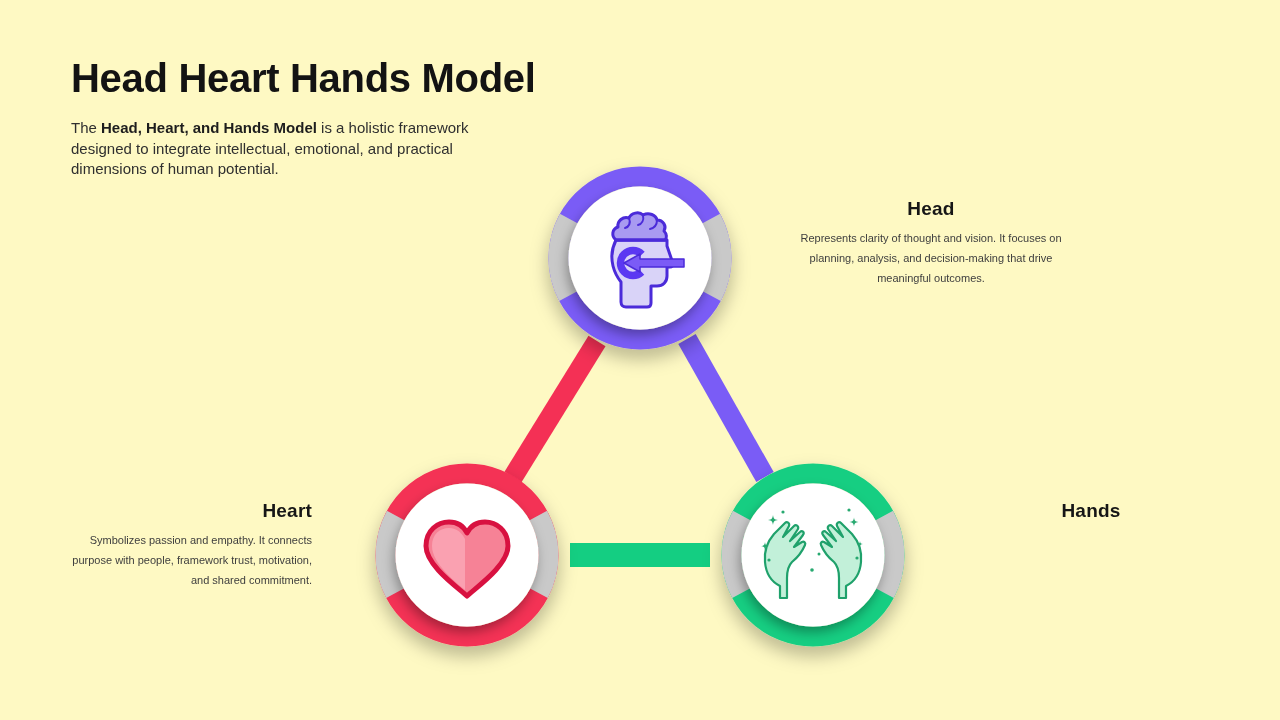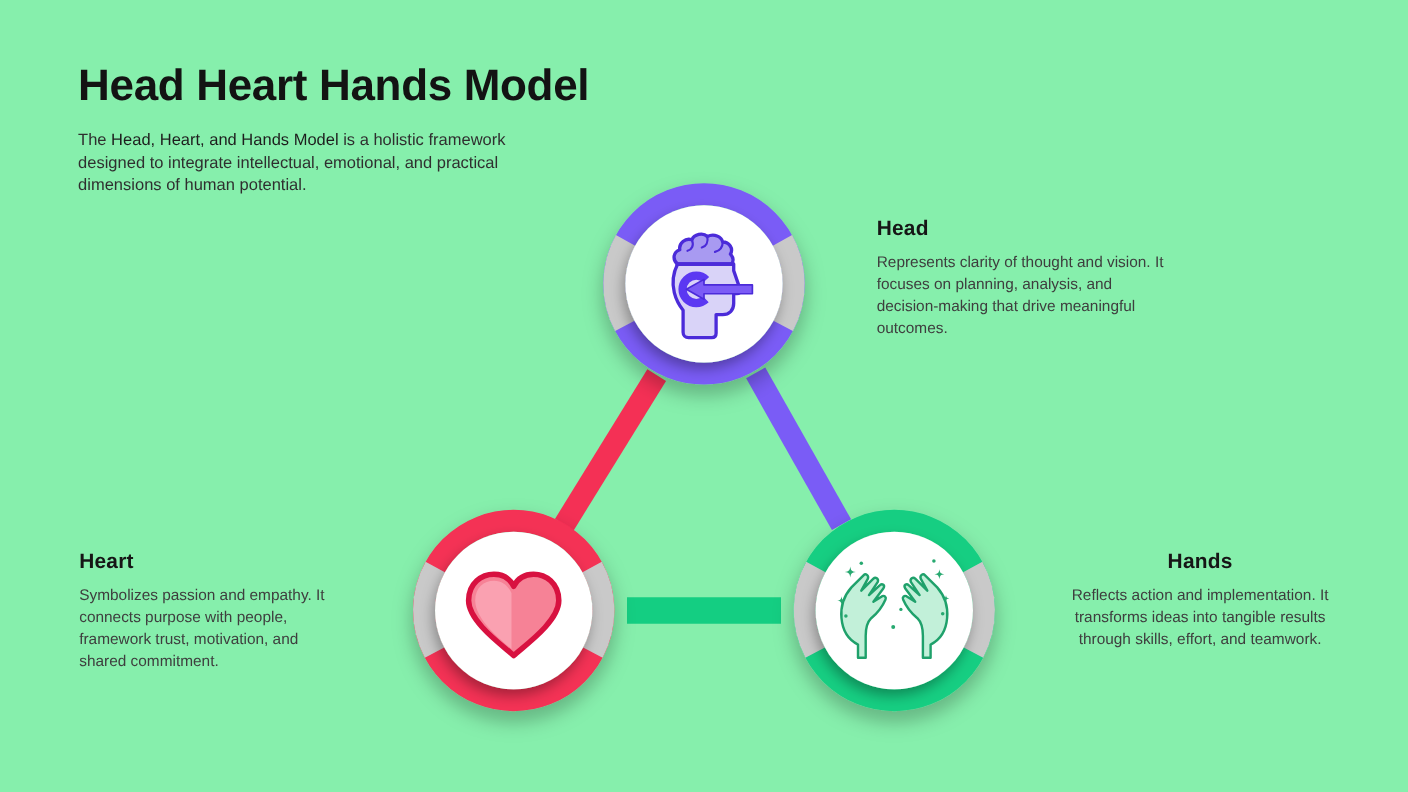--- a/index.html
+++ b/index.html
@@ -1,37 +1,37 @@
 <!DOCTYPE html>
 <html><head>
 <meta charset="utf-8">
 <style>
   html,body{margin:0;padding:0;background:#ffffff;}
   .slide{
-    position:relative;width:1280px;height:720px;overflow:hidden;background:#86efac;
+    position:relative;width:1280px;height:720px;overflow:hidden;background:#fef9c3;
     font-family:"Liberation Sans", sans-serif;
   }
   .title{
     position:absolute;left:71px;top:54px;margin:0;
     font-size:40px;line-height:48px;font-weight:800;color:#131313;letter-spacing:-0.3px;
   }
   .intro{
     position:absolute;left:71px;top:118px;width:412px;margin:0;
     font-size:15px;line-height:20.5px;color:#2f2f2f;
   }
-  .intro b{font-weight:400;color:#1d1d1d;}
+  .intro b{font-weight:700;color:#1d1d1d;}
   .node-text{position:absolute;}
   .node-text h2{
     margin:0 0 8px 0;font-size:19px;line-height:22px;font-weight:700;color:#161616;letter-spacing:0.2px;
   }
   .node-text p{
-    margin:0;font-size:14px;line-height:20px;color:#3e3e3e;
+    margin:0;font-size:11px;line-height:20px;color:#3e3e3e;
   }
-  .head-text{left:797px;top:198px;width:268px;}
-  .heart-text{left:72px;top:500px;width:240px;text-align:left;}
+  .head-text{left:797px;top:198px;width:268px;text-align:center;}
+  .heart-text{left:72px;top:500px;width:240px;text-align:right;}
   .hands-text{left:968px;top:500px;width:246px;text-align:center;}
   svg.diagram{position:absolute;left:0;top:0;}
 </style>
 </head>
 <body>
 
 <div class="slide">
 
   <h1 class="title">Head Heart Hands Model</h1>
 
@@ -120,16 +120,15 @@
     <p>Represents clarity of thought and vision. It focuses on planning, analysis, and decision-making that drive meaningful outcomes.</p>
   </div>
 
   <div class="node-text heart-text">
     <h2>Heart</h2>
     <p>Symbolizes passion and empathy. It connects purpose with people, framework trust, motivation, and shared commitment.</p>
   </div>
 
   <div class="node-text hands-text">
     <h2>Hands</h2>
-    <p>Reflects action and implementation. It transforms ideas into tangible results through skills, effort, and teamwork.</p>
   </div>
 
 </div>
 
 </body></html>

